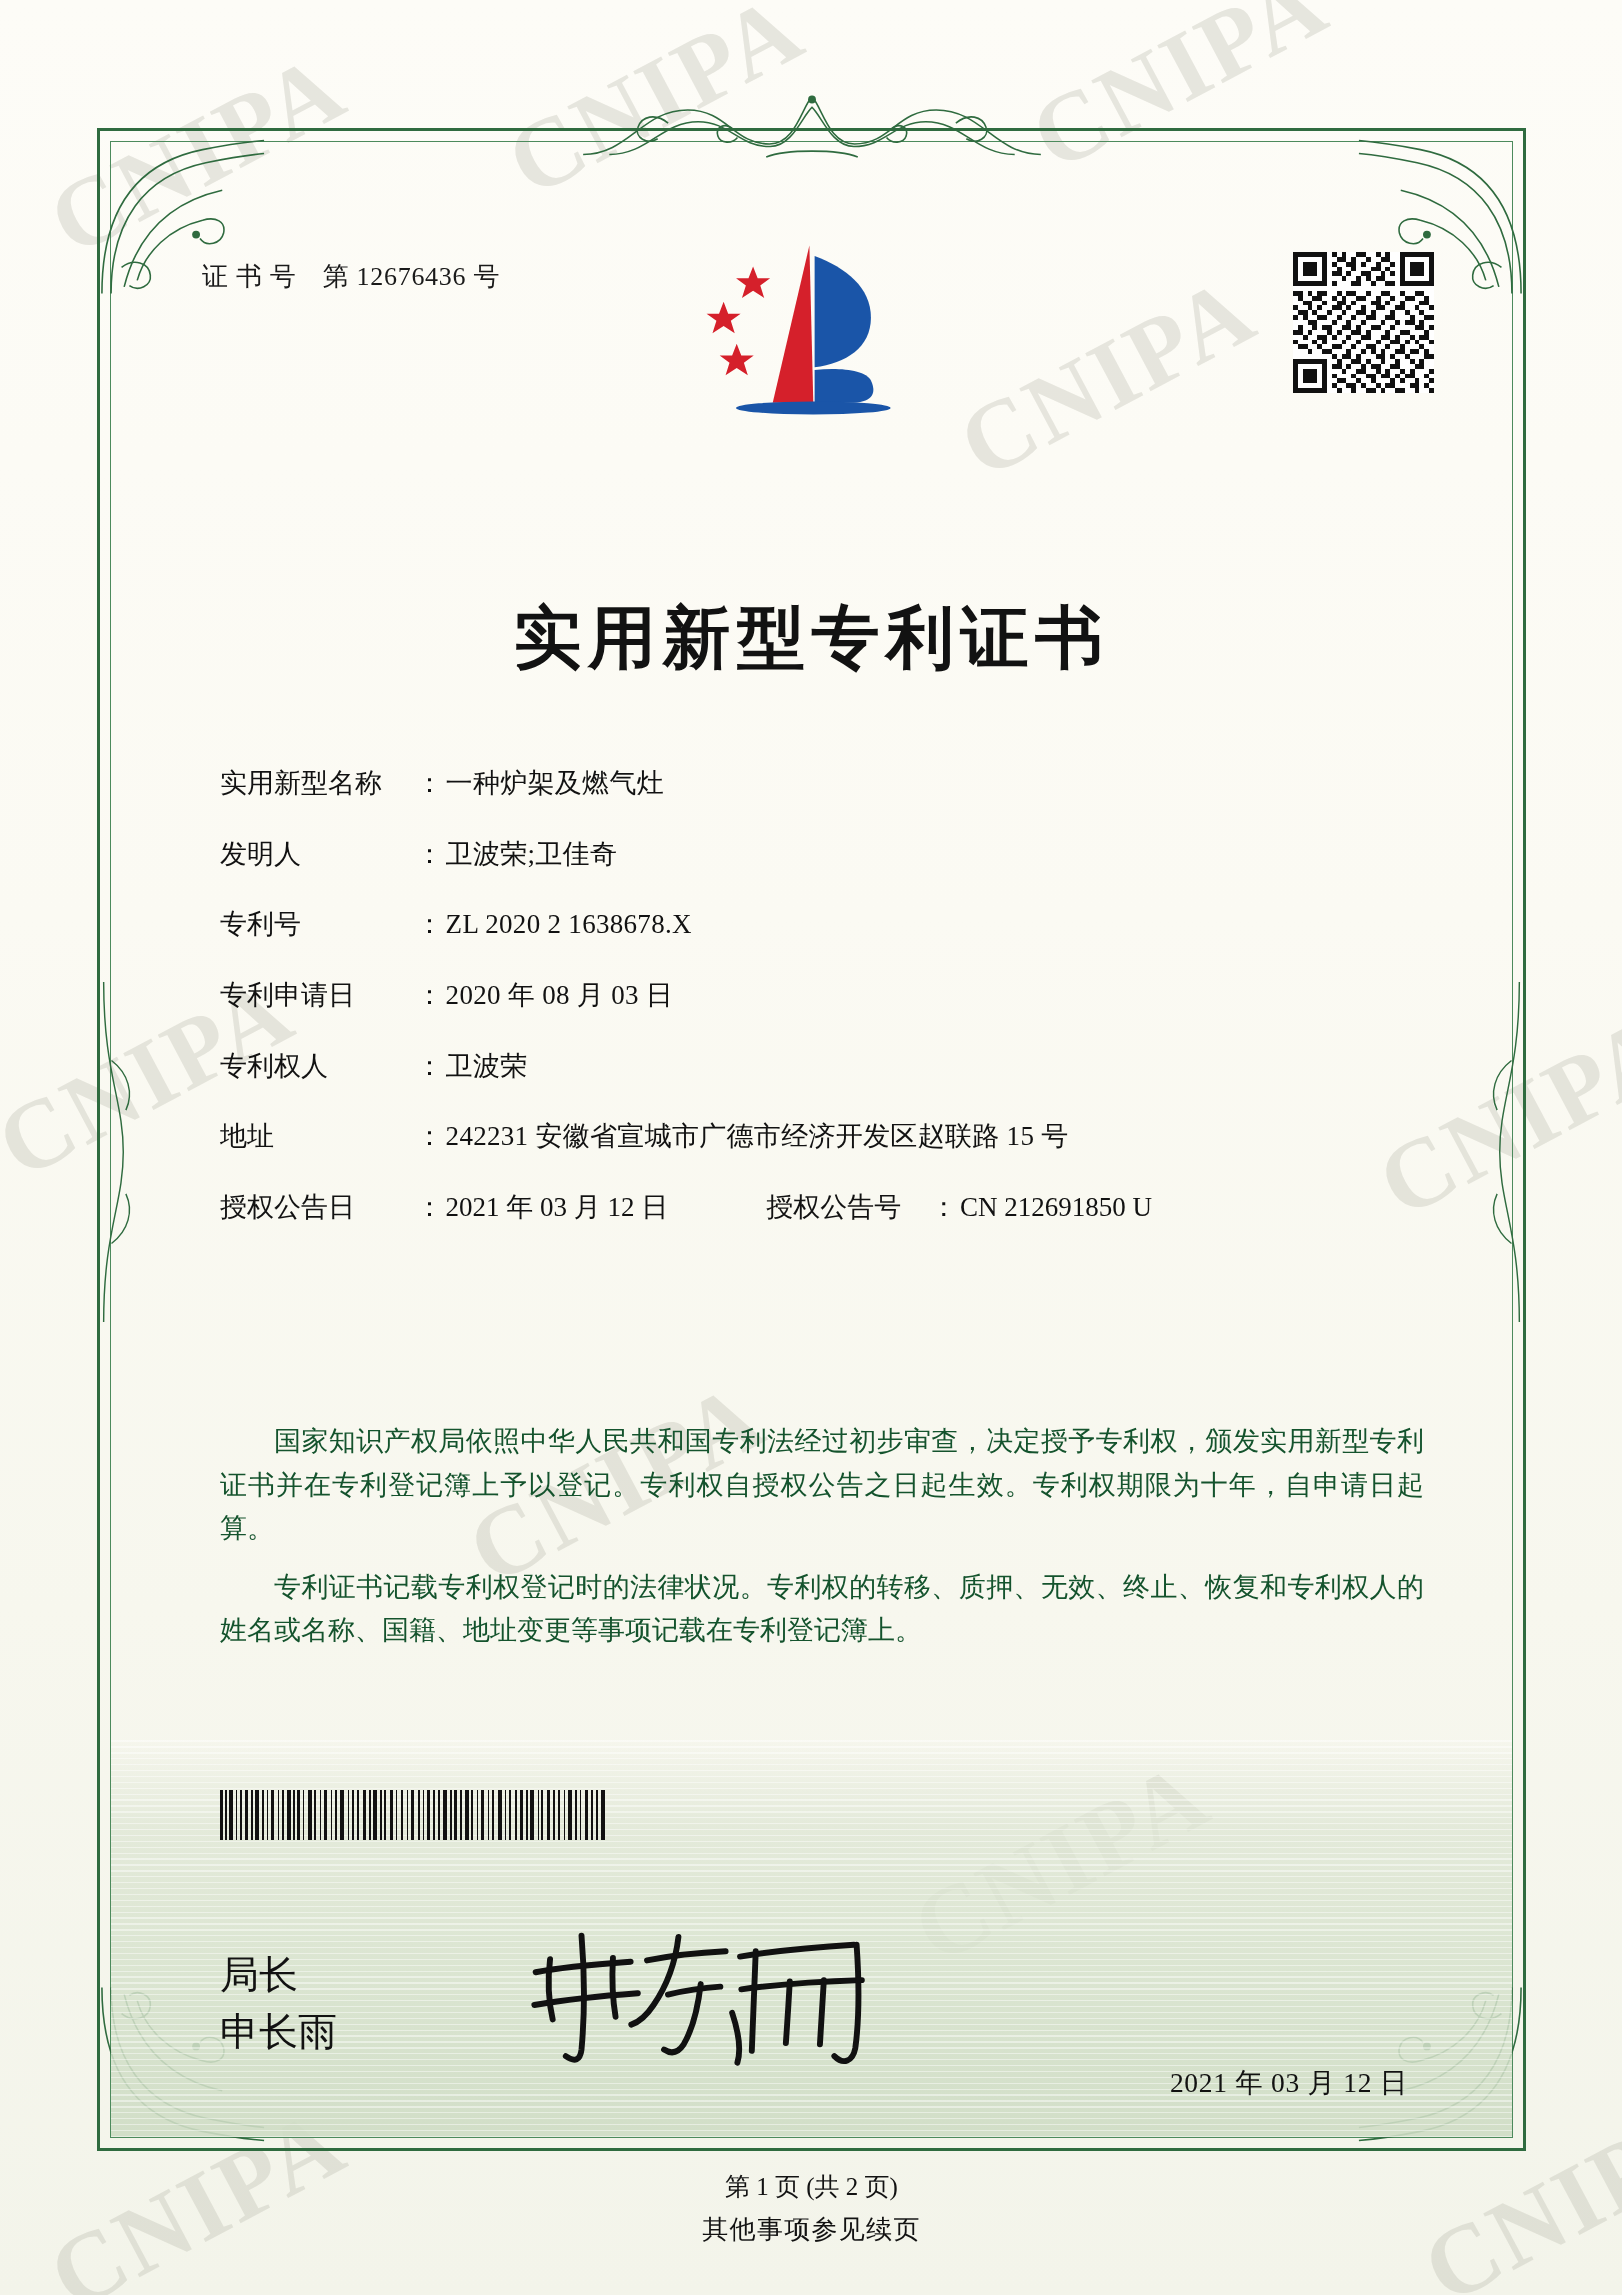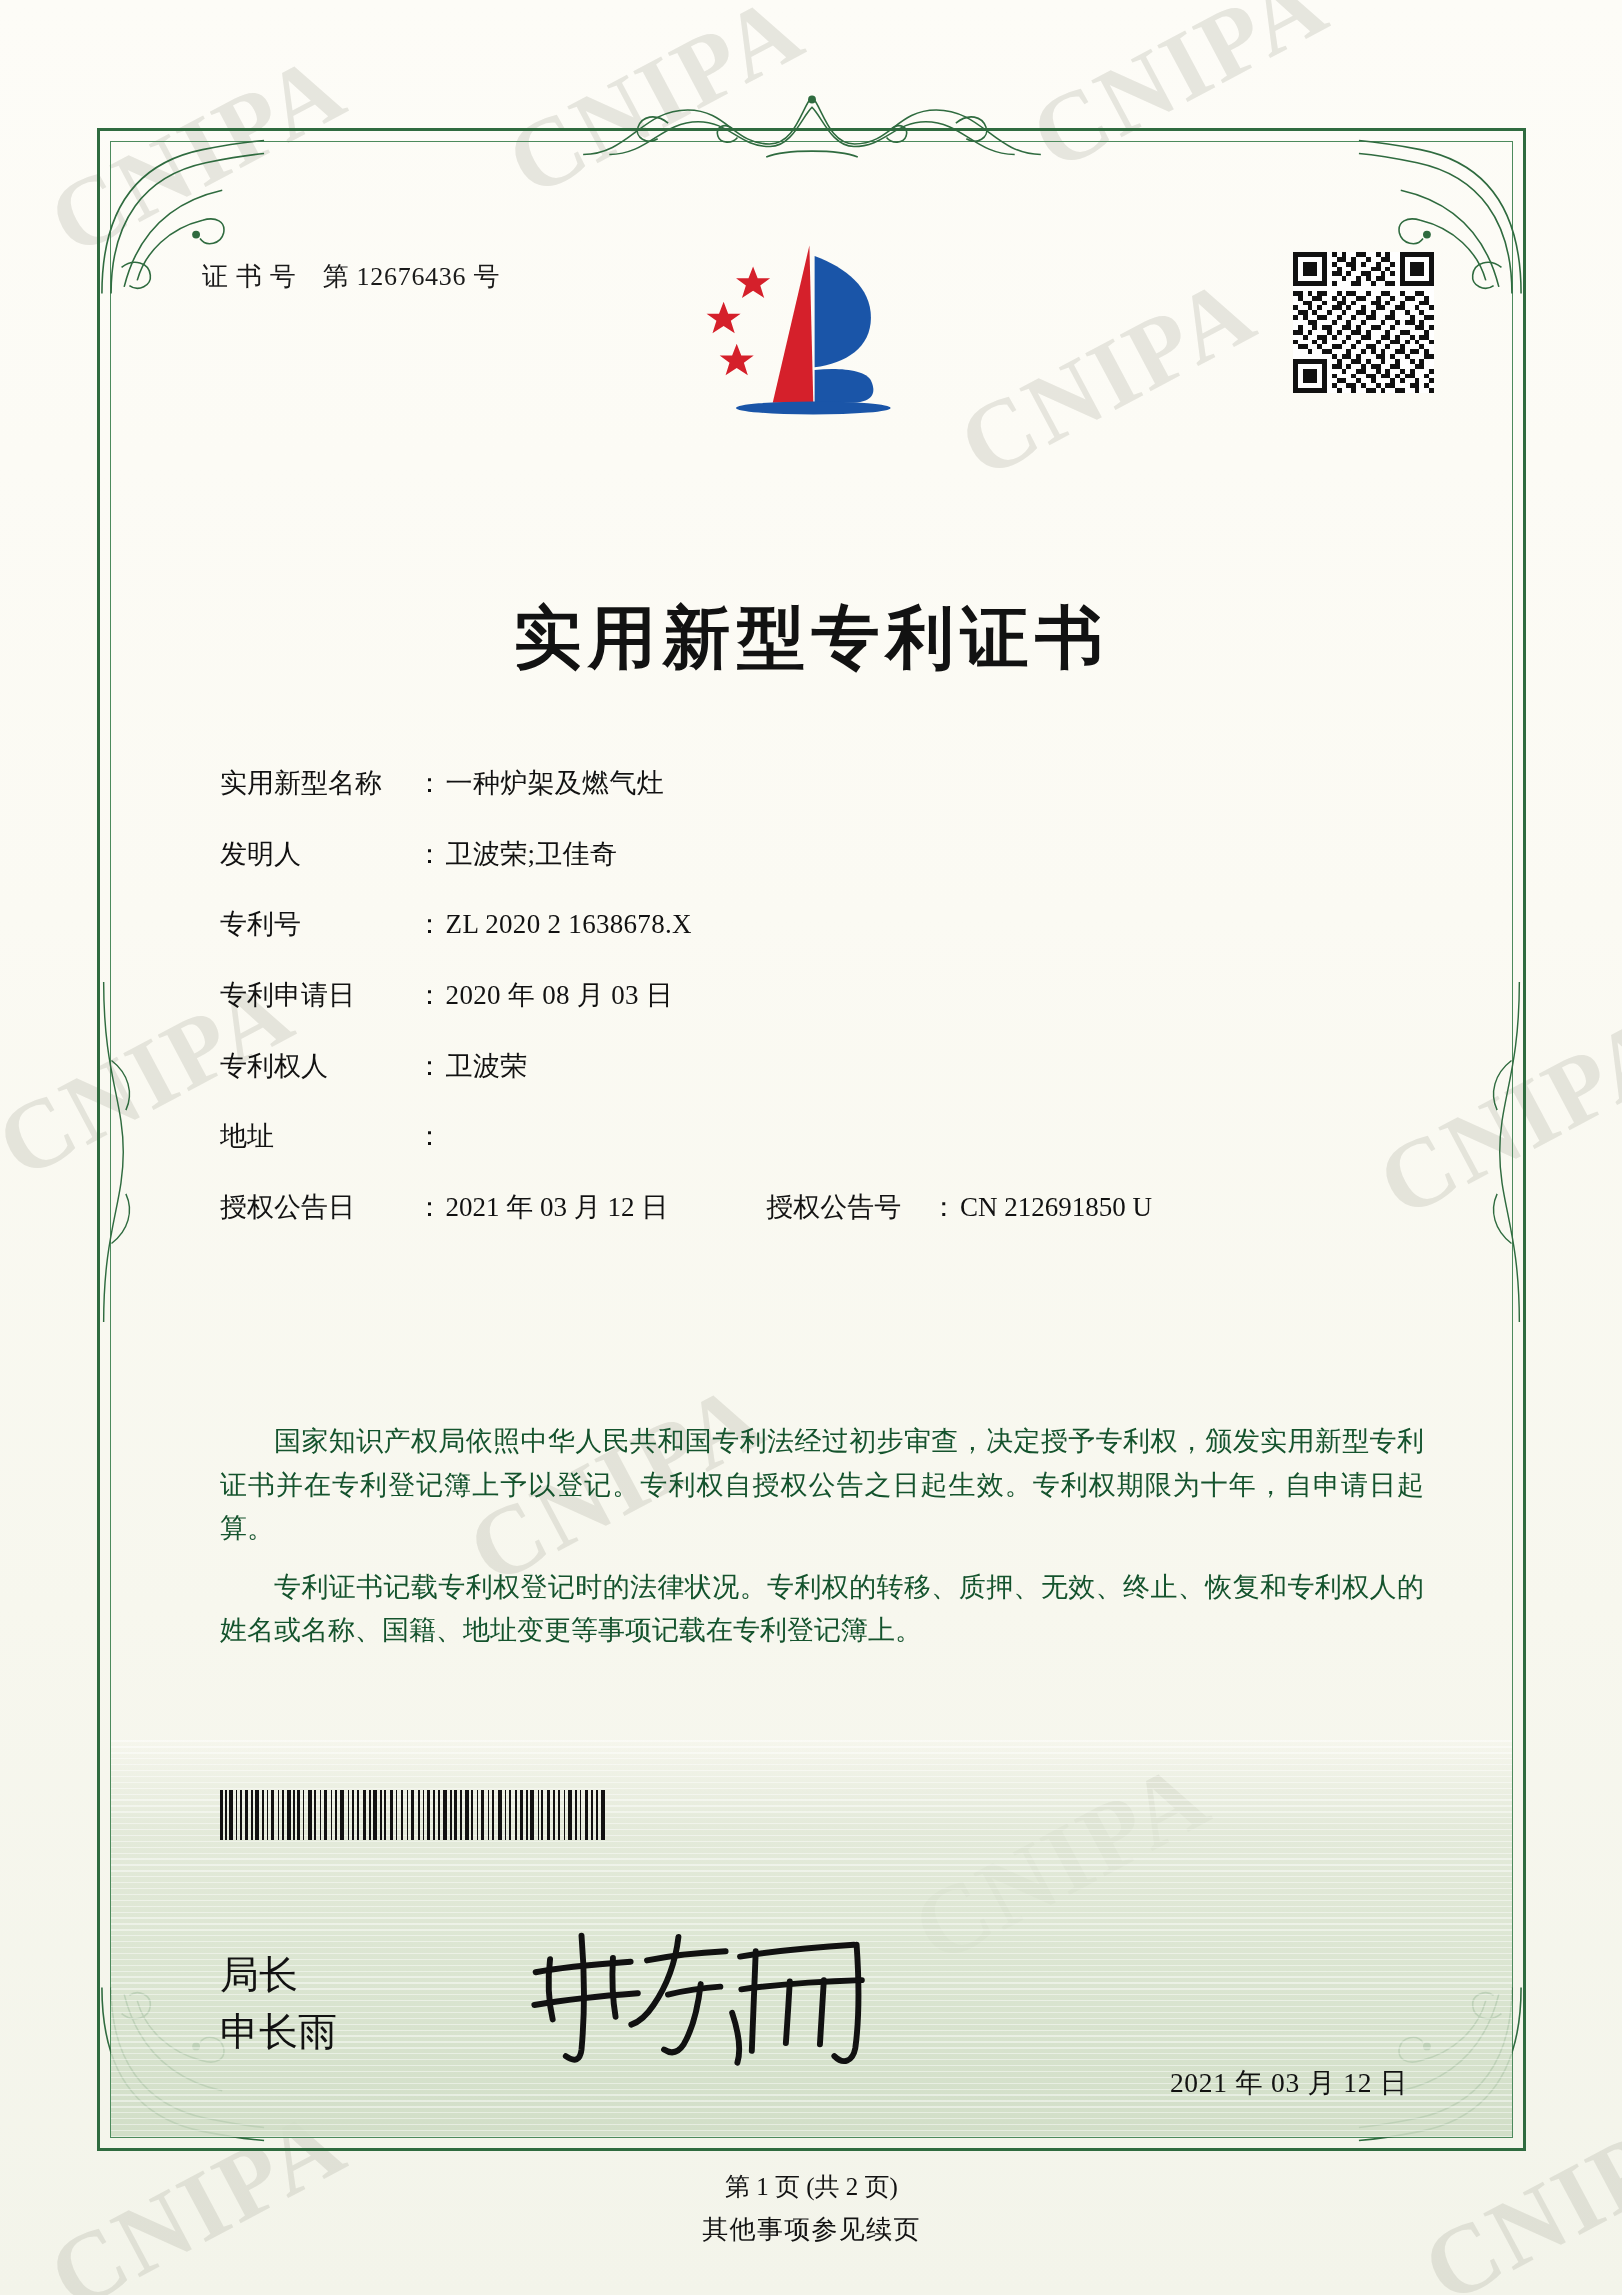--- a/index.html
+++ b/index.html
@@ -641,20 +641,21 @@
         <div class="field-colon">：</div>
         <div class="field-value">卫波荣</div>
       </div>
 
       <div class="field-row">
         <div class="field-label">
           <span>地</span>
           <span>址</span>
         </div>
         <div class="field-colon">：</div>
+        <div class="field-value">242231 安徽省宣城市广德市经济开发区赵联路 15 号</div>
       </div>
 
       <div class="field-row two-col">
         <div class="field-label">
           <span>授权公告日</span>
         </div>
         <div class="field-colon">：</div>
         <div class="second-value">2021 年 03 月 12 日</div>
         <div class="second-label">
           <span>授权公告号</span>

